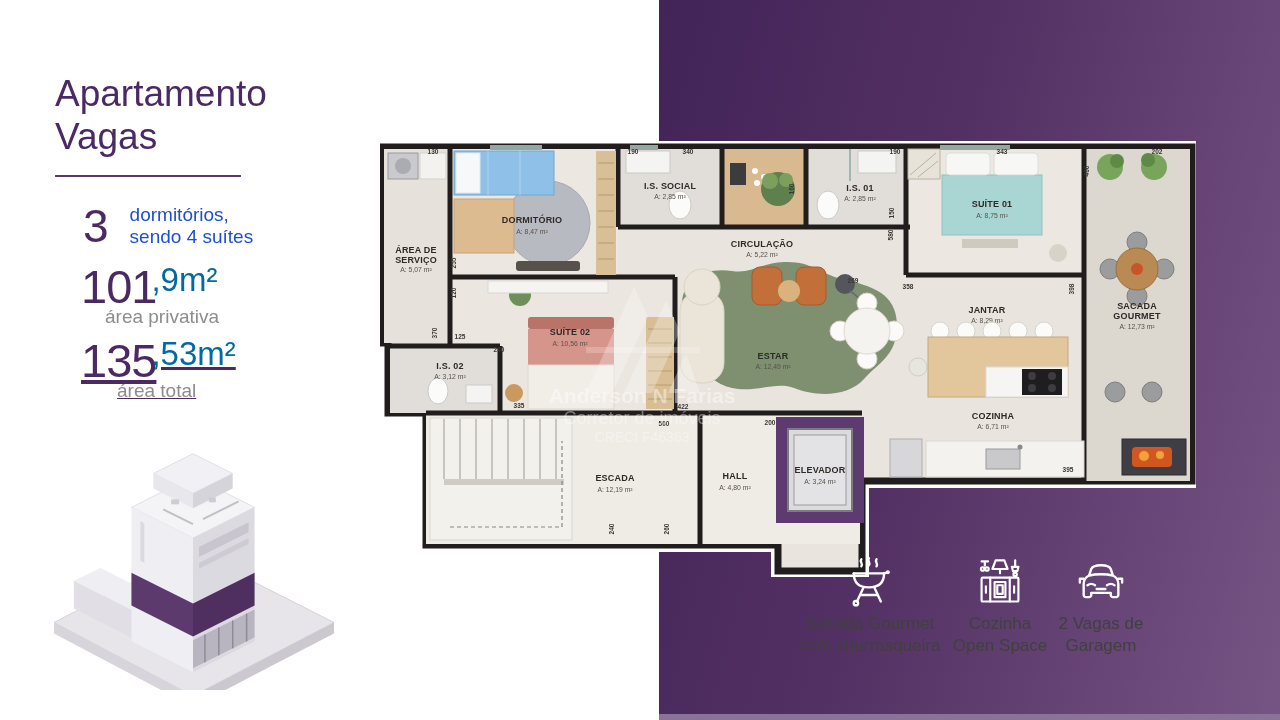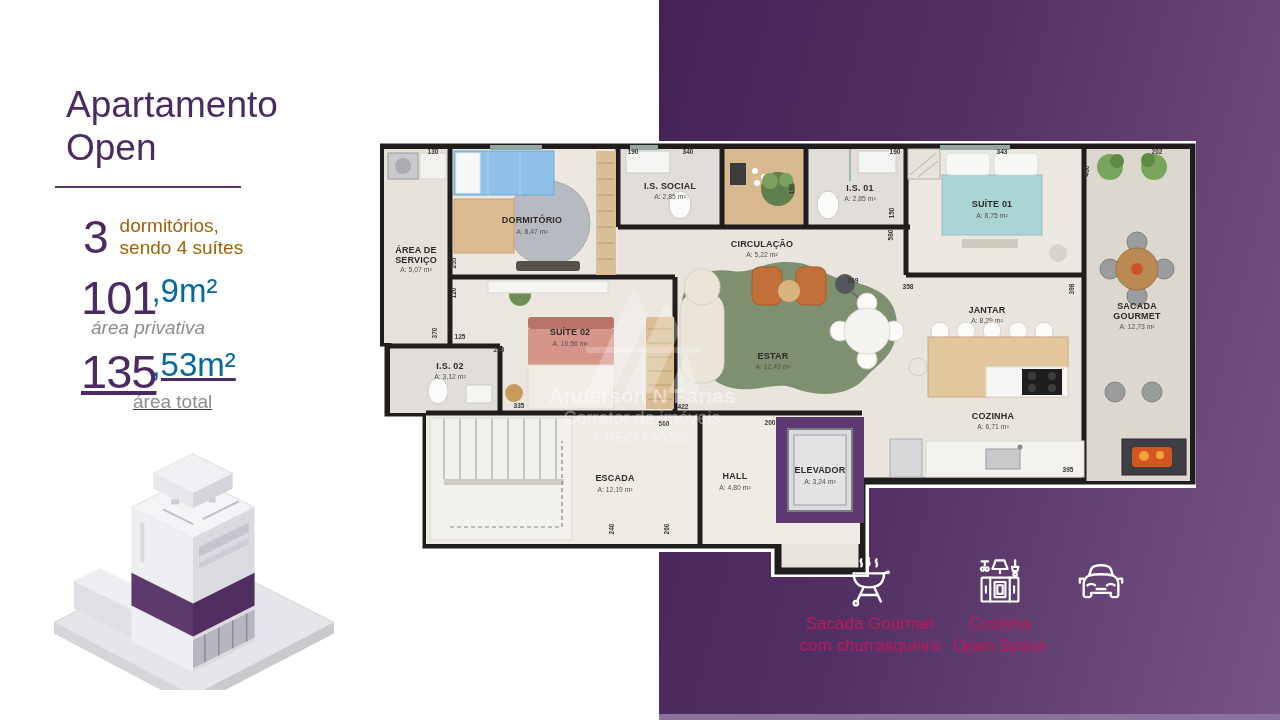--- a/index.html
+++ b/index.html
@@ -4,60 +4,60 @@
 <style>
   html,body{margin:0;padding:0;background:#ffffff;}
   .canvas{position:relative;width:1280px;height:720px;overflow:hidden;background:#ffffff;
           font-family:"Liberation Sans",sans-serif;}
   
   .purple-panel{position:absolute;left:659px;top:0;width:621px;height:720px;
     background:linear-gradient(104deg,#422458 0%,#533063 42%,#765484 100%);}
   .footer-bar{position:absolute;left:659px;top:714px;width:621px;height:6px;background:#8B7299;}
   
   .info{position:absolute;left:55px;top:72px;width:310px;color:#4B2A63;}
-  .title{font-size:37px;font-weight:500;line-height:1.17;color:#4B2A63;margin:11px;}
+  .title{font-size:37px;font-weight:500;line-height:1.17;color:#4B2A63;margin:0;}
   .divider{width:186px;height:2px;background:#57396B;margin-top:16px;}
   .stat1{display:flex;align-items:center;margin:26px 0 0 28px;}
   .stat1 .num{font-size:46px;font-weight:500;color:#4B2A63;line-height:1;}
-  .stat1 .lbl{font-size:19px;color:#a16207;line-height:1.12;margin-left:11px;}
+  .stat1 .lbl{font-size:19px;color:#1d4ed8;line-height:1.12;margin-left:21px;}
   .statN{margin:14px 0 0 26px;}
   .numrow{display:flex;align-items:flex-start;line-height:1;}
   .numrow .big{font-size:47px;font-weight:500;color:#4B2A63;letter-spacing:-1px;}
   .numrow .small{font-size:33px;font-weight:500;color:#0369a1;margin-left:-5px;}
   .statN .sub{font-size:19px;color:#8E8C8C;margin-top:-4px;}
-  .sub.ind1{margin-left:10px;font-style:italic;}
-  .sub.ind2{margin-left:52px;}
+  .sub.ind1{margin-left:24px;}
+  .sub.ind2{margin-left:36px;}
   
   .building{position:absolute;left:44px;top:412px;width:298px;height:278px;}
   
   .plan{position:absolute;left:380px;top:141px;width:816px;height:436px;}
   .rn{font-family:"Liberation Sans",sans-serif;font-weight:700;font-size:9px;fill:#2E2A27;letter-spacing:.2px;}
   .ra{font-family:"Liberation Sans",sans-serif;font-size:6.8px;fill:#575049;}
   .dm{font-family:"Liberation Sans",sans-serif;font-weight:700;font-size:6.5px;fill:#3A3733;}
   .wm1{font-family:"Liberation Sans",sans-serif;font-weight:700;font-size:21px;fill:rgba(255,255,255,.44);}
   .wm2{font-family:"Liberation Sans",sans-serif;font-size:18px;fill:rgba(255,255,255,.40);}
   .wm3{font-family:"Liberation Sans",sans-serif;font-size:14px;fill:rgba(255,255,255,.35);}
   
-  .feature{position:absolute;top:556px;text-align:center;color:#be185d;}
+  .feature{position:absolute;top:556px;text-align:center;color:#404040;}
   .feature .ic{height:52px;display:flex;align-items:flex-end;justify-content:center;}
   .feature .cap{font-size:17px;line-height:1.3;margin-top:5px;}
   .f1{left:788px;width:164px;}
   .f2{left:940px;width:120px;}
   .f3{left:1046px;width:110px;}
 </style>
 </head>
 <body>
 
 <div class="canvas">
 
   <div class="purple-panel"></div>
   <div class="footer-bar"></div>
 
   <section class="info">
-    <h1 class="title"><span>Apartamento</span><br><span>Open</span></h1>
+    <h1 class="title"><span>Apartamento</span><br><span>Vagas</span></h1>
     <div class="divider"></div>
 
     <div class="stat1">
       <span class="num">3</span>
       <span class="lbl">
         <span>dormitórios,</span><br>
         <span>sendo 4 suítes</span>
       </span>
     </div>
 
@@ -446,15 +446,19 @@
       <svg width="54" height="52" viewBox="0 0 48 48" fill="none" stroke="#ffffff" stroke-width="2.2" stroke-linecap="round" stroke-linejoin="round">
         <path d="M8,36 V26 C8,21 11,19 13,18 L15,12 C16,9.5 19,8.5 24,8.5 C29,8.5 32,9.5 33,12 L35,18 C37,19 40,21 40,26 V36 C40,37 39,38 38,38 H35 C34,38 33,37 33,36 V34 H15 V36 C15,37 14,38 13,38 H10 C9,38 8,37 8,36 Z"></path>
         <path d="M14,18 C18,16.5 30,16.5 34,18"></path>
         <path d="M8,21 H4.5 V24.5"></path>
           <path d="M40,21 H43.5 V24.5"></path>
         <path d="M11.5,27 q3.5,-2.5 7,0"></path>
           <path d="M29.5,27 q3.5,-2.5 7,0"></path>
         <path d="M20,30.5 H28"></path>
       </svg>
     </div>
+    <div class="cap">
+      <span>2 Vagas de</span><br>
+      <span>Garagem</span>
+    </div>
   </div>
 
 </div>
 
 </body></html>

